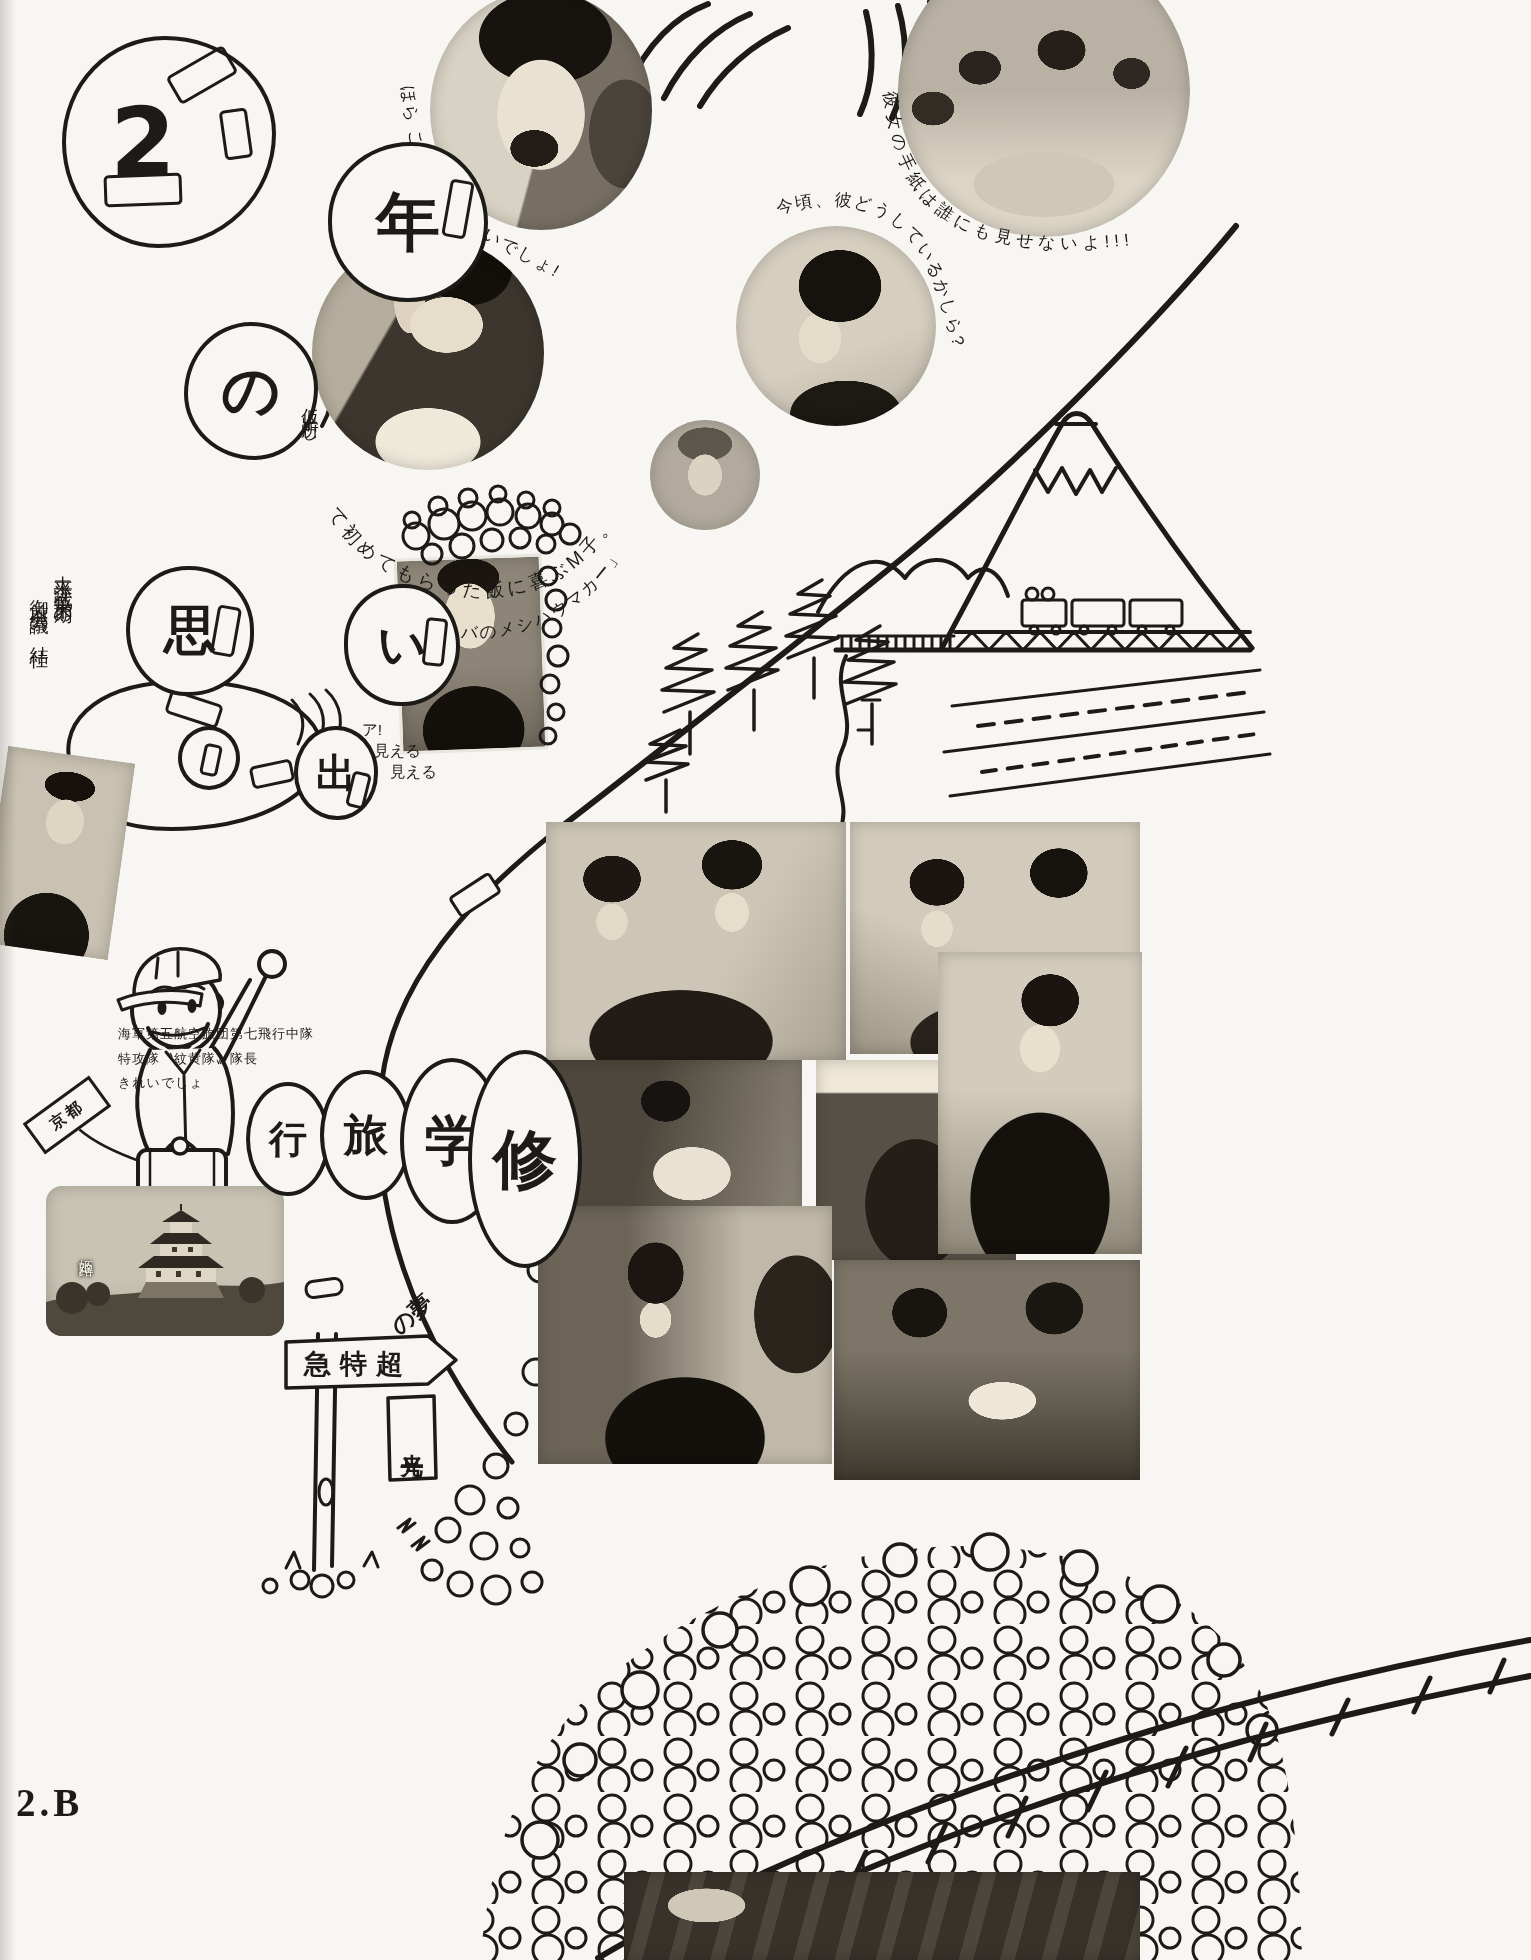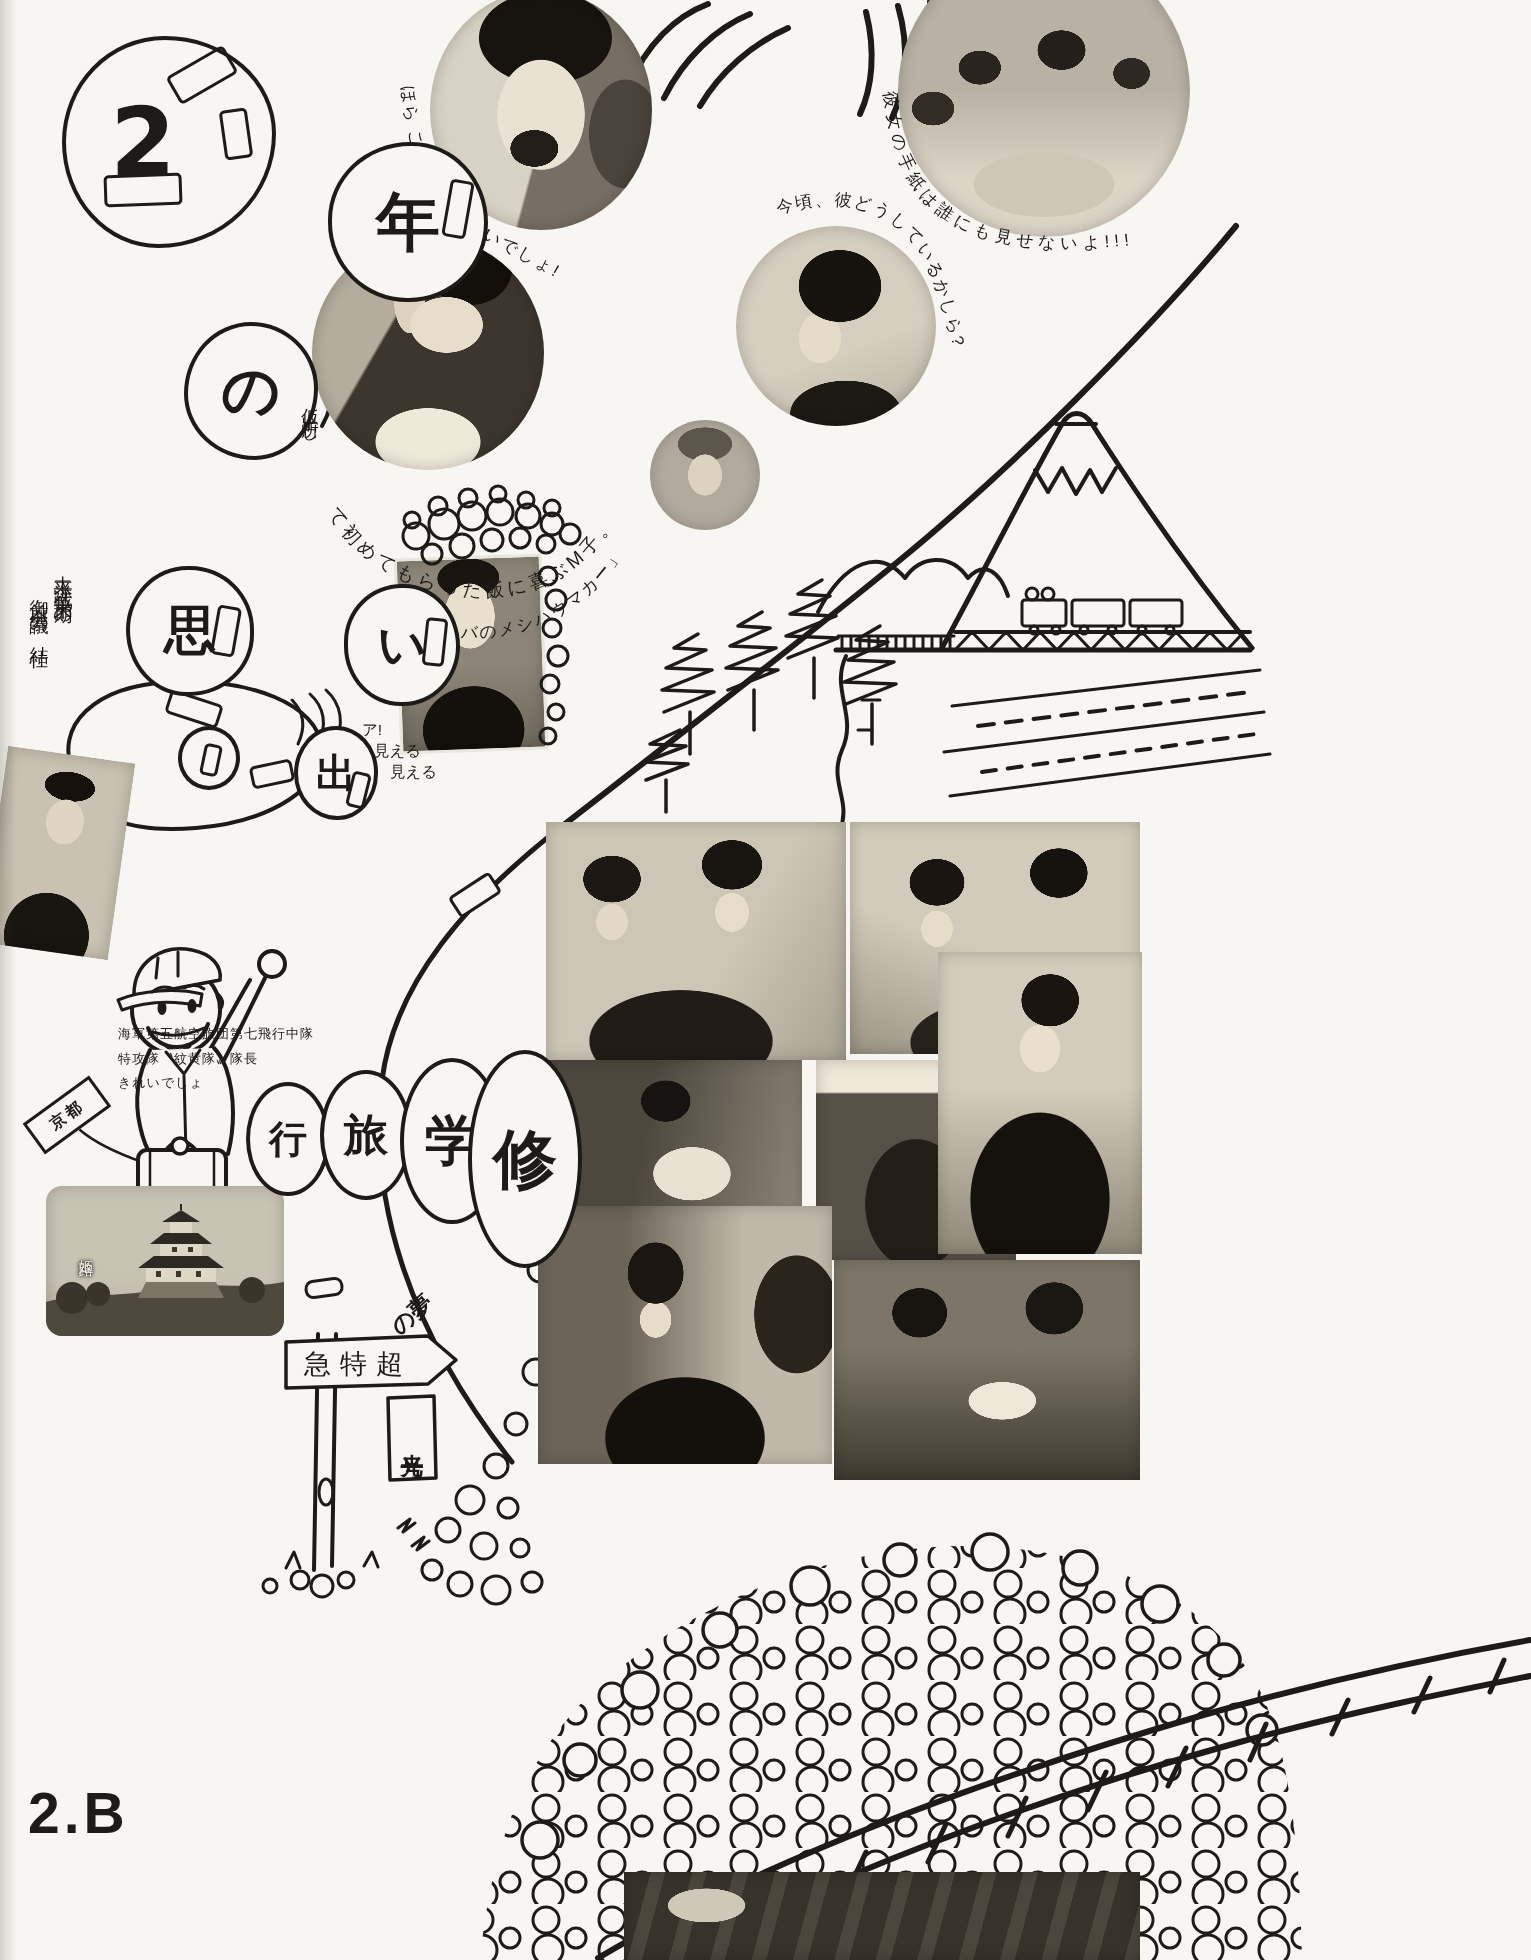--- a/index.html
+++ b/index.html
@@ -125,25 +125,25 @@
   #war-l{left:26px;top:584px;font-size:19px;letter-spacing:5px;}
   #navy{left:118px;top:1022px;width:330px;font-size:13px;letter-spacing:1px;line-height:1.9;}
   #lookup-cap{left:362px;top:720px;font-size:15.5px;line-height:1.35;}
   #lookup-cap .l2{margin-left:12px;} #lookup-cap .l3{margin-left:28px;}
   #meal-start{left:298px;top:394px;font-size:18px;letter-spacing:6px;}
   #kyoto{left:26px;top:1096px;width:76px;height:32px;border:3px solid var(--ink);
     transform:rotate(-36deg);display:flex;align-items:center;justify-content:center;
     font-size:16px;font-weight:700;letter-spacing:3px;background:var(--paper);}
   #dream{left:394px;top:1288px;width:70px;height:56px;transform:rotate(-42deg);font-size:23px;font-weight:600;}
   #express{left:294px;top:1344px;width:128px;height:40px;display:flex;align-items:center;
-    justify-content:center;font-size:27px;font-weight:400;letter-spacing:9px;}
+    justify-content:center;font-size:27px;font-weight:700;letter-spacing:9px;}
   #hikari{left:392px;top:1402px;width:42px;height:74px;display:flex;align-items:center;
     justify-content:center;font-size:23px;font-weight:700;letter-spacing:4px;}
-  #classlabel{left:28px;top:1780px;font-size:57px;font-weight:700;letter-spacing:4px;
-    font-family:Liberation Sans, sans-serif;}
+  #classlabel{left:16px;top:1780px;font-size:39px;font-weight:700;letter-spacing:4px;
+    font-family:Liberation Serif, serif;}
 </style>
 </head>
 <body>
 
 <svg id="svg-under" class="layer" viewBox="0 0 1531 1960">
   <defs>
     <pattern id="stonepat" width="66" height="56" patternUnits="userSpaceOnUse">
       <circle cx="18" cy="16" r="13" fill="none" stroke="#1d1b18" stroke-width="3"></circle>
       <circle cx="48" cy="34" r="10" fill="none" stroke="#1d1b18" stroke-width="3"></circle>
       <circle cx="20" cy="46" r="15" fill="none" stroke="#1d1b18" stroke-width="3"></circle>

